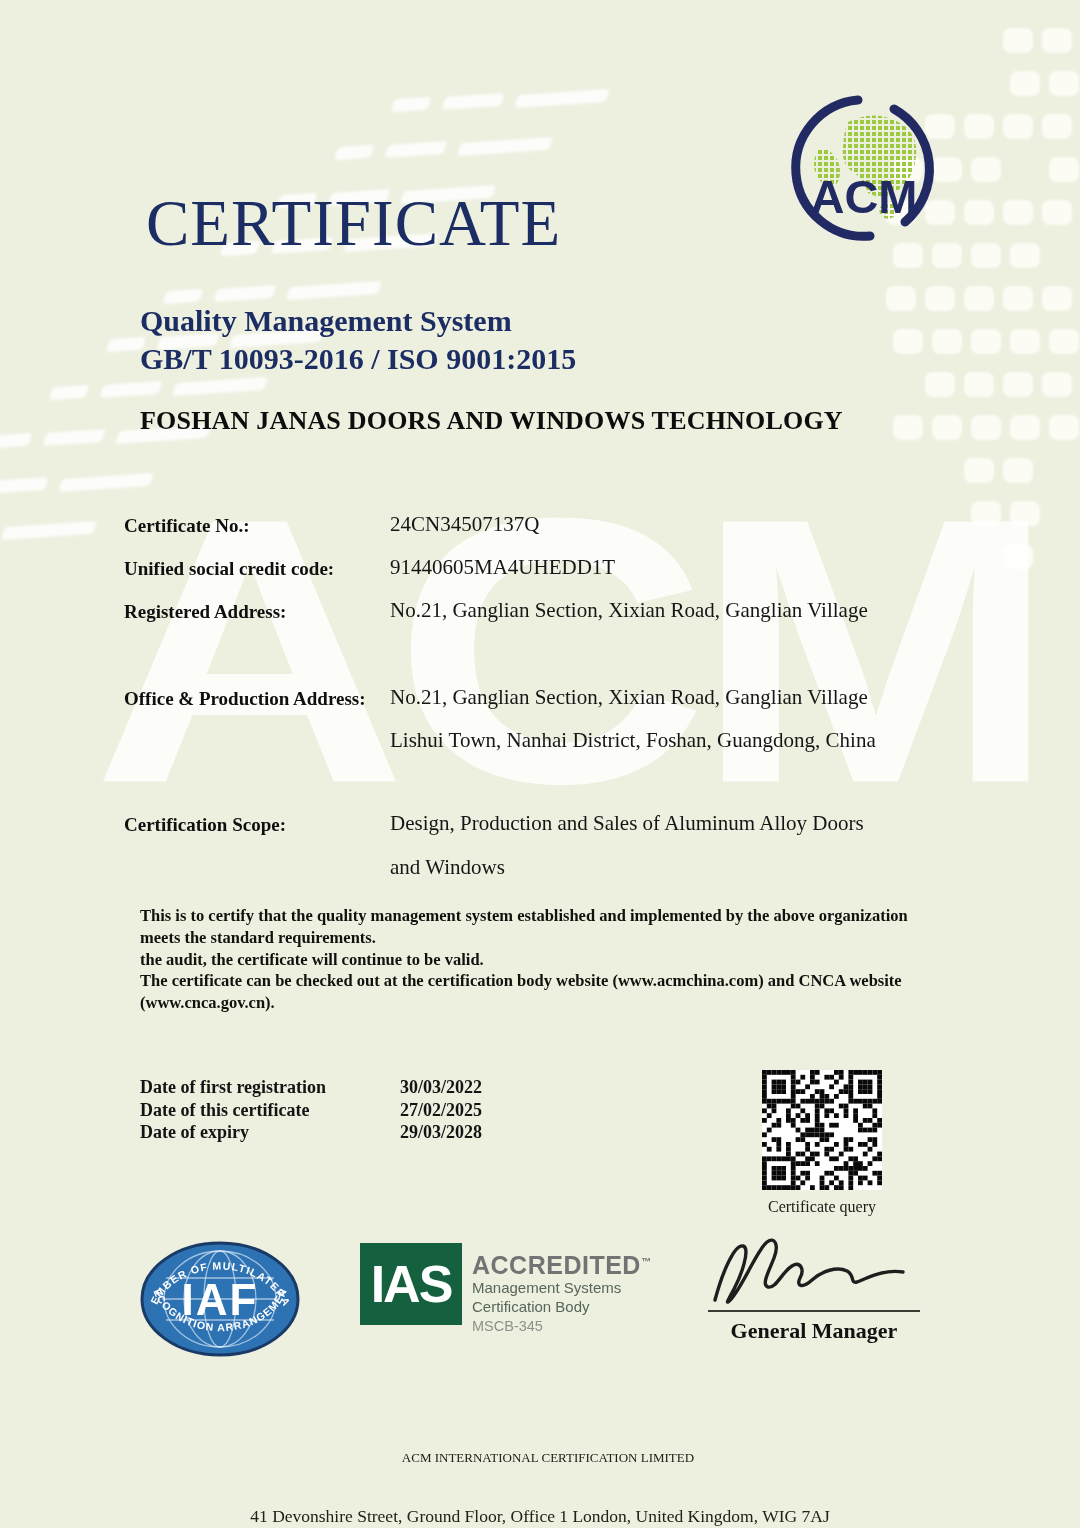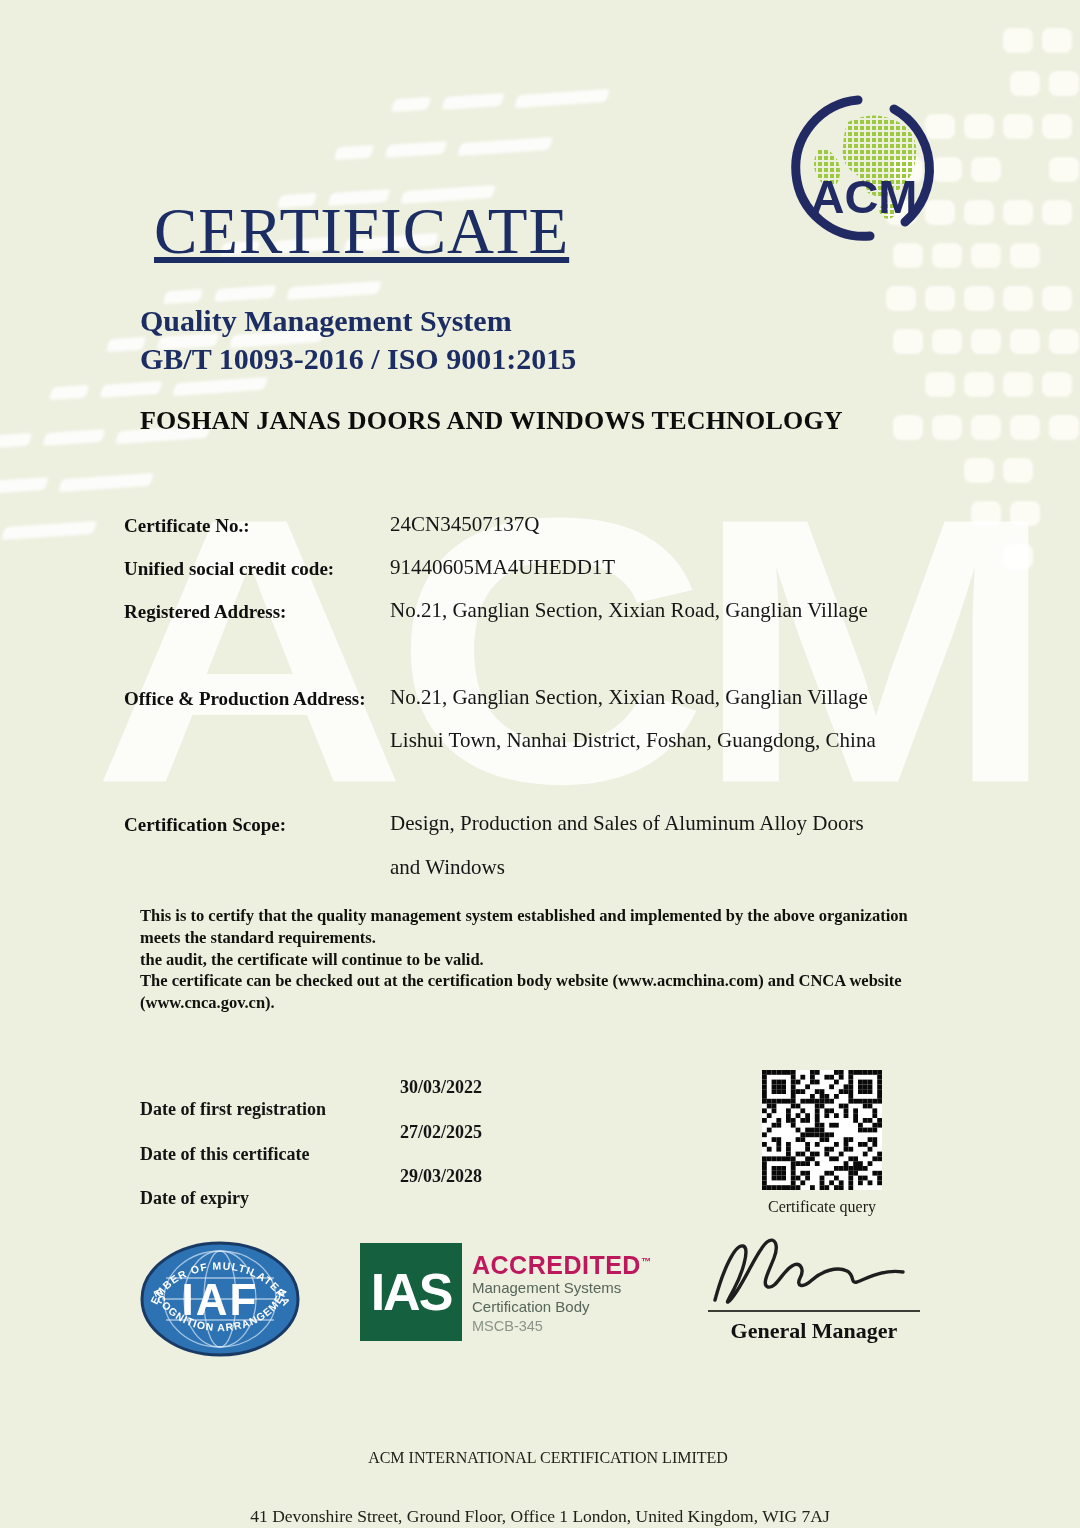--- a/index.html
+++ b/index.html
@@ -16,62 +16,62 @@
     filter:blur(1.1px);opacity:.96;}
   .watermark{
     position:absolute;left:92px;top:462px;font-family:"Liberation Sans",sans-serif;
     font-weight:700;font-size:420px;line-height:1;letter-spacing:-14px;
     color:rgba(255,255,255,.82);transform:scaleX(1.04) scaleY(.9);transform-origin:left top;
     pointer-events:none;white-space:nowrap;
   }
   
   .acm-logo{position:absolute;left:788px;top:90px;}
   .title{
-    position:absolute;left:138px;top:178px;margin:16px;font-weight:400;
-    font-size:65px;letter-spacing:1px;color:var(--navy,#1b2d63);text-decoration:underline;
+    position:absolute;left:138px;top:178px;margin:8px;font-weight:400;
+    font-size:65px;letter-spacing:1px;color:var(--navy,#1b2d63);
   }
   .subtitle{position:absolute;left:140px;top:302px;font-weight:700;font-size:30px;
     line-height:38px;color:var(--navy,#1b2d63);}
   .company{position:absolute;left:140px;top:400px;font-weight:700;font-size:26px;
     line-height:41px;color:#0d0d0d;letter-spacing:.2px;}
   
   .flabel{position:absolute;left:124px;font-weight:700;font-size:19px;color:#0f0f0f;}
   .fvalue{position:absolute;left:390px;font-size:21px;color:#161616;}
   
   .iaf-note{position:absolute;left:140px;top:905px;width:815px;font-weight:700;
     font-size:16.5px;line-height:21.8px;color:#11110d;}
   
   .dates{position:absolute;left:140px;top:1076px;font-weight:700;font-size:18px;line-height:22.5px;}
   .dates .drow{display:flex;}
-  .dates .dlabel{width:260px;margin-top:22px;}
+  .dates .dlabel{width:260px;}
   
   .qr{position:absolute;left:762px;top:1070px;}
   .qr-caption{position:absolute;left:737px;top:1198px;width:170px;text-align:center;
     font-size:16px;color:#20201a;}
   
   .iaf-logo{position:absolute;left:140px;top:1240px;}
   .ias{position:absolute;left:360px;top:1243px;display:flex;align-items:flex-start;
     font-family:"Liberation Sans",sans-serif;}
-  .ias-box{width:102px;height:98px;background:var(--ias-green,#15603f);display:flex;
+  .ias-box{width:102px;height:82px;background:var(--ias-green,#15603f);display:flex;
     align-items:center;justify-content:center;}
   .ias-box span{color:#fff;font-size:52px;font-weight:700;letter-spacing:-2px;}
   .ias-text{margin-left:10px;padding-top:6px;}
-  .ias-accredited{color:#be185d;font-size:25px;font-weight:700;letter-spacing:.5px;line-height:26px;text-align:right;}
+  .ias-accredited{color:#737373;font-size:25px;font-weight:700;letter-spacing:.5px;line-height:26px;text-align:right;}
   .ias-accredited sup{font-size:10px;}
   .ias-line{color:#57665b;font-size:15px;line-height:19px;}
   .ias-mscb{color:#8a948a;font-size:14.5px;line-height:20px;}
   
   .sig-svg{position:absolute;left:703px;top:1232px;}
   .sig-line{position:absolute;left:708px;top:1310px;width:212px;border-top:2px solid #3c3c34;}
   .sig-title{position:absolute;left:703px;top:1318px;width:222px;text-align:center;
     font-weight:700;font-size:22px;color:#121212;}
   
   .footer{position:absolute;left:0;top:1408px;width:1080px;text-align:center;
     color:#21221a;font-size:17.5px;line-height:19.8px;white-space:pre-wrap;}
-  .footer .f1{font-size:16px;padding-left:16px;}
+  .footer .f1{font-size:13px;padding-left:16px;}
 </style>
 </head>
 <body>
 
 <div class="page">
 
   <div class="stairs" id="deco-stairs">
       <div class="dash" style="left: 517px; top: 92px; width: 90px;"></div>
       <div class="dash" style="left: 444px; top: 95px; width: 58px;"></div>
       <div class="dash" style="left: 393px; top: 98px; width: 36px;"></div>

